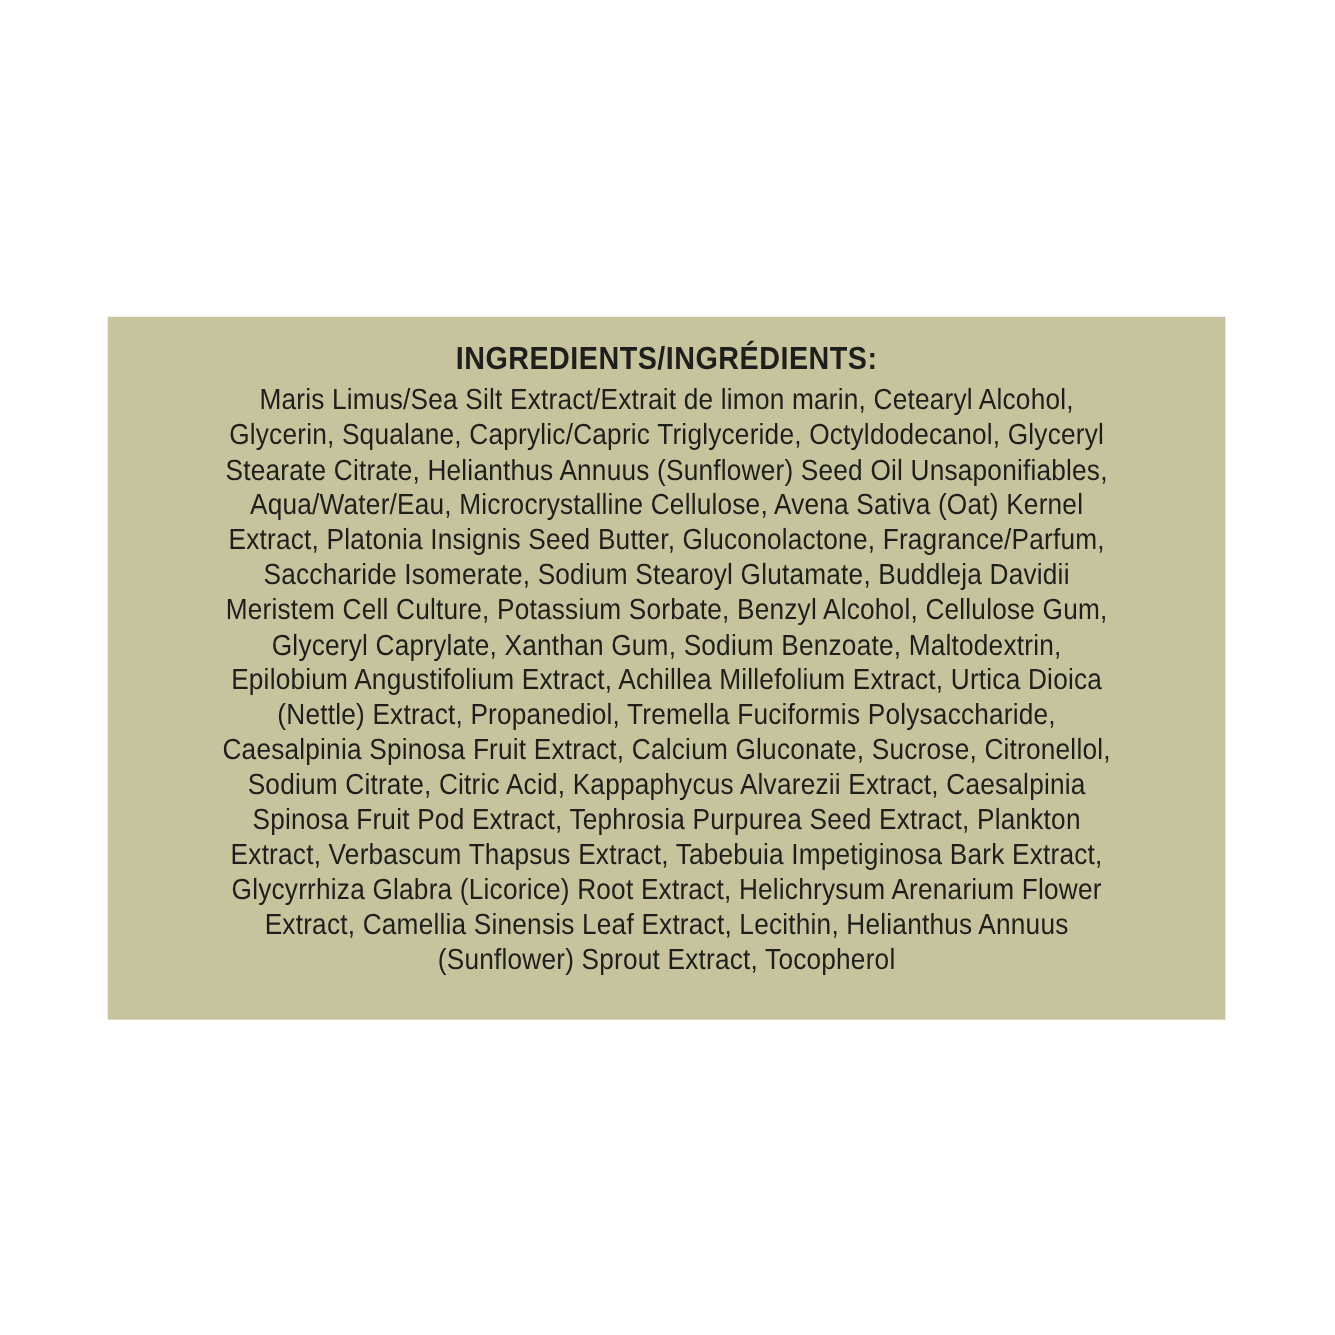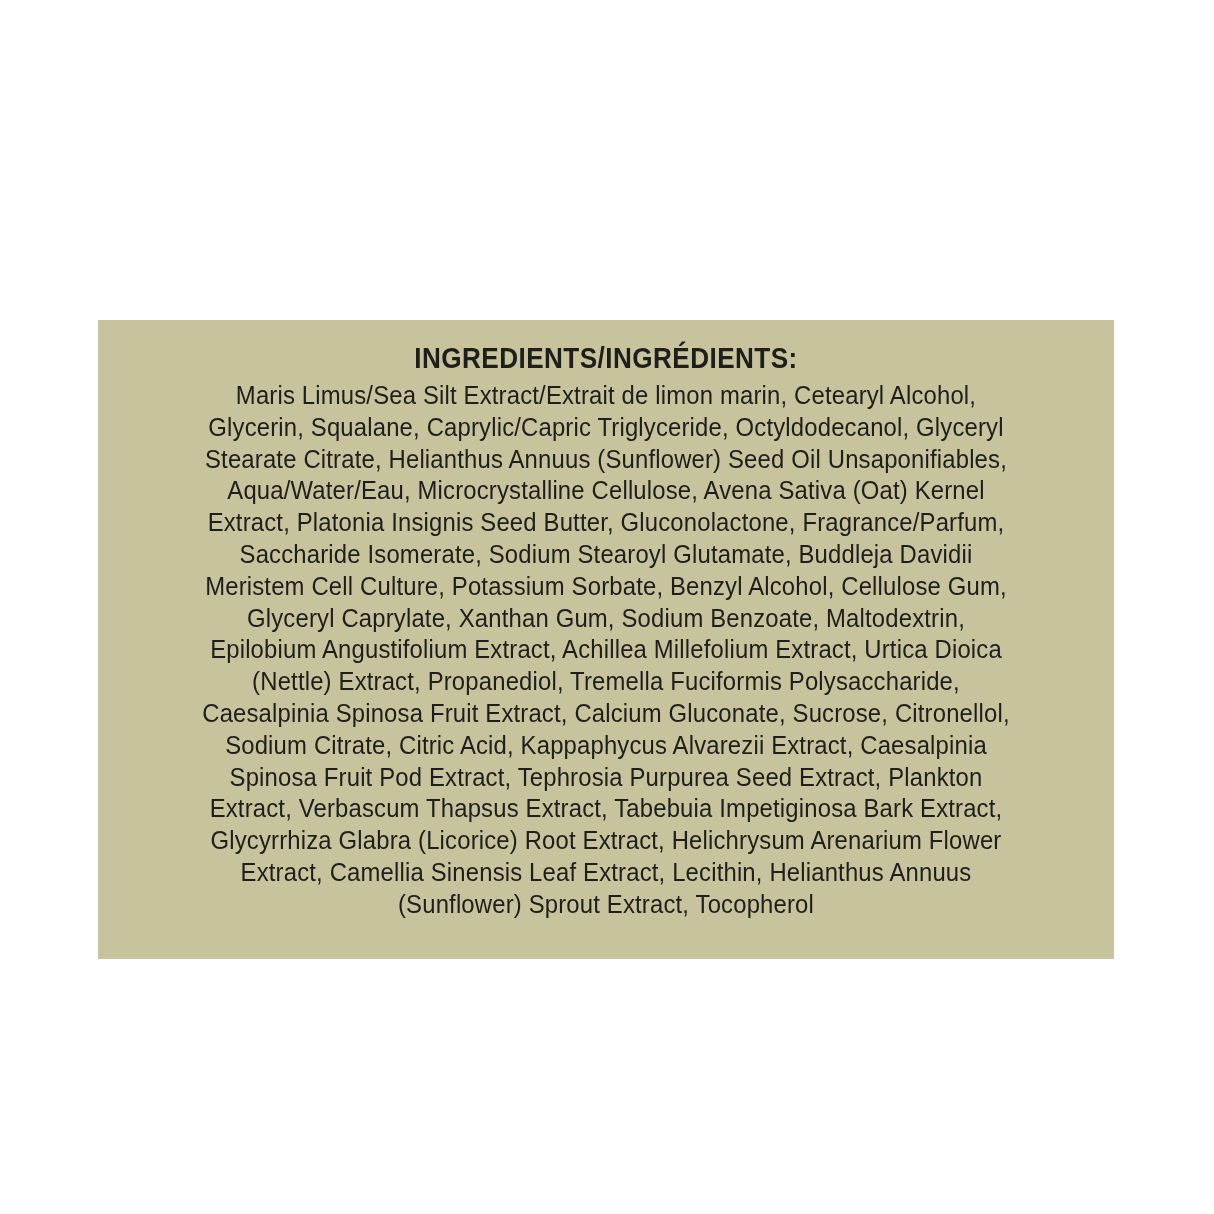--- a/index.html
+++ b/index.html
@@ -13,21 +13,20 @@
   }
   .panel {
     position: absolute;
     left: 98px;
     top: 288px;
     width: 1016px;
     height: 639px;
     background: #c7c39c;
     color: #1e1e1c;
     box-sizing: border-box;
-    margin-top: 32px;
   }
   .text-block {
     width: 100%;
     padding-top: 21px;
     transform: scaleX(0.9);
     transform-origin: 50% 0;
     text-align: center;
   }
   .title {
     margin: 0 0 5px 0;

